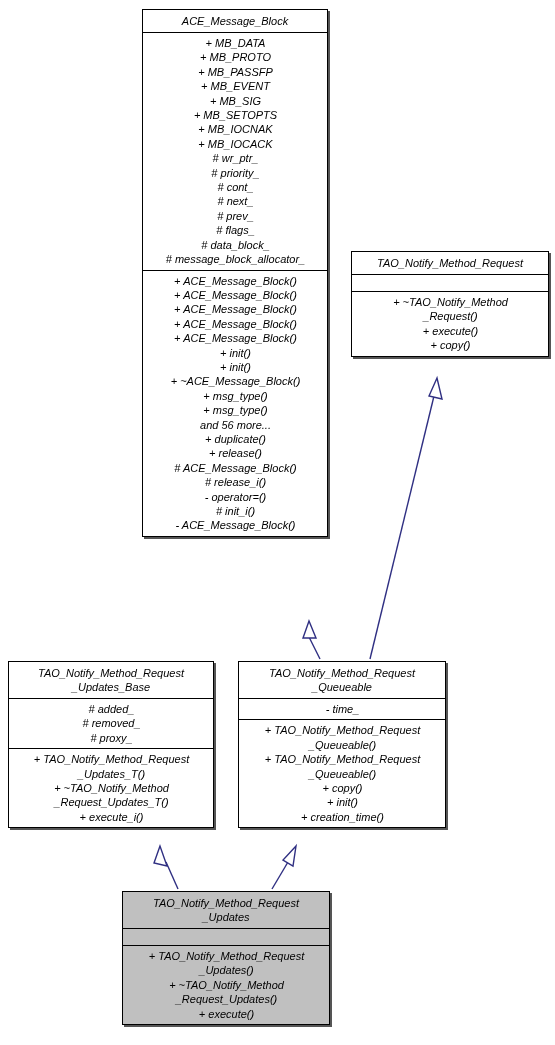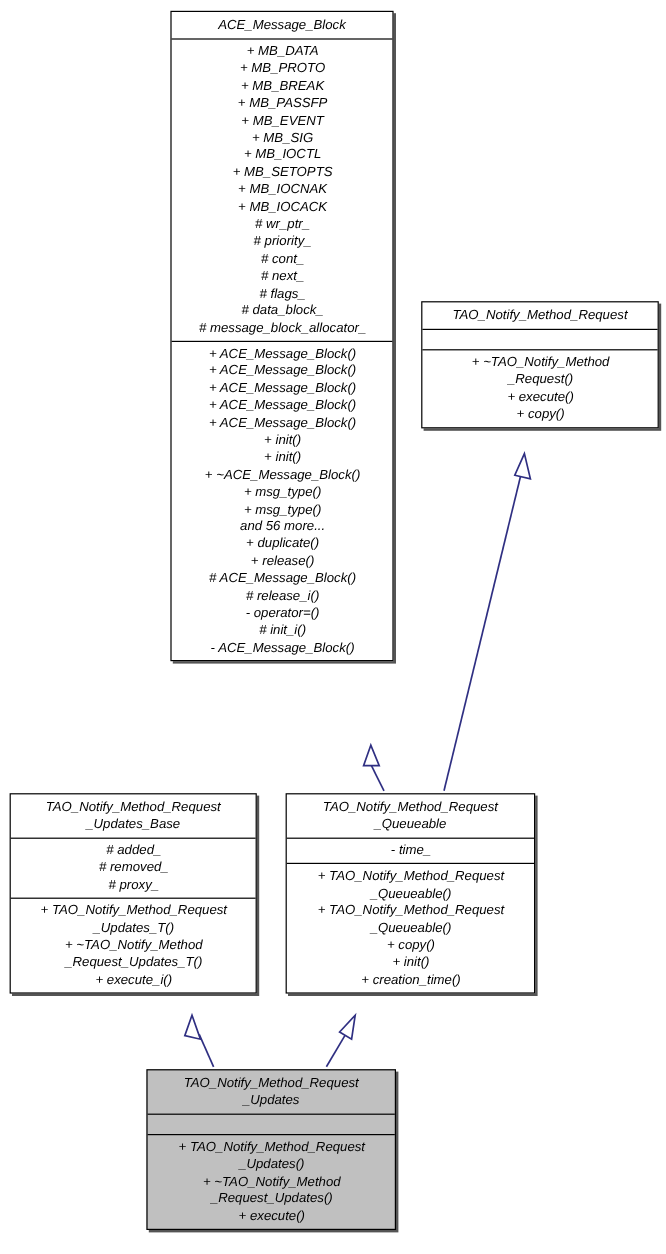--- a/index.html
+++ b/index.html
@@ -95,32 +95,31 @@
       <polygon points="296,842 283,856 293,862" fill="#ffffff" stroke="#2f2f82" stroke-width="1.4"></polygon>
     </g>
   </svg>
 
   <div class="umlbox" style="left:142px; top:5px; width:186px;">
     <div class="uml-title">ACE_Message_Block</div>
     <div class="uml-sep"></div>
     <div class="uml-list">
       <div class="uml-row">+ MB_DATA</div>
       <div class="uml-row">+ MB_PROTO</div>
-      <div class="uml-row">+ MB_BREAK</div>
       <div class="uml-row">+ MB_PASSFP</div>
       <div class="uml-row">+ MB_EVENT</div>
       <div class="uml-row">+ MB_SIG</div>
-      <div class="uml-row">+ MB_IOCTL</div>
       <div class="uml-row">+ MB_SETOPTS</div>
       <div class="uml-row">+ MB_IOCNAK</div>
       <div class="uml-row">+ MB_IOCACK</div>
       <div class="uml-row"># wr_ptr_</div>
       <div class="uml-row"># priority_</div>
       <div class="uml-row"># cont_</div>
       <div class="uml-row"># next_</div>
+      <div class="uml-row"># prev_</div>
       <div class="uml-row"># flags_</div>
       <div class="uml-row"># data_block_</div>
       <div class="uml-row"># message_block_allocator_</div>
     </div>
     <div class="uml-sep"></div>
     <div class="uml-list">
       <div class="uml-row">+ ACE_Message_Block()</div>
       <div class="uml-row">+ ACE_Message_Block()</div>
       <div class="uml-row">+ ACE_Message_Block()</div>
       <div class="uml-row">+ ACE_Message_Block()</div>

